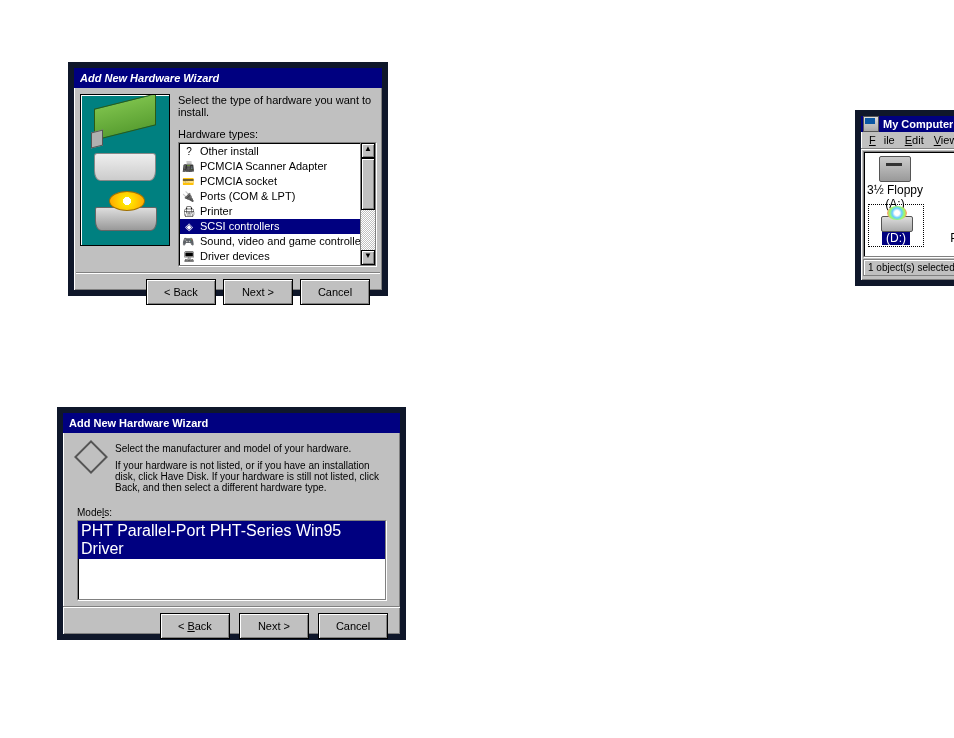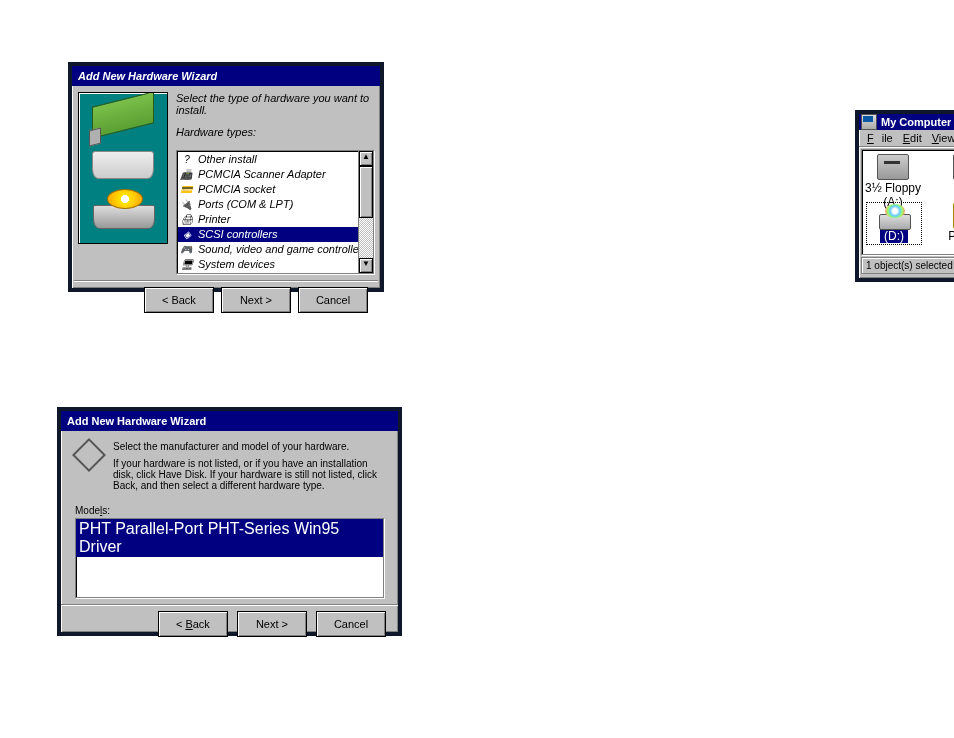--- a/index.html
+++ b/index.html
@@ -10,21 +10,21 @@
     background: #ffffff;
     font-family: "MS Sans Serif", Tahoma, Arial, sans-serif;
     font-size: 11px;
     position: relative;
     color: #000;
   }
   
   .win {
     position: absolute;
     background: #c0c0c0;
-    border: 4px solid #0f172a;
+    border: 6px solid #0f172a;
     box-shadow: inset 1px 1px 0 #fff, inset -1px -1px 0 #808080;
   }
   .titlebar {
     background: #000080;
     color: #fff;
     font-weight: bold;
     font-style: italic;
     padding: 2px 6px;
     display: flex;
     align-items: center;
@@ -50,39 +50,39 @@
     cursor:default;
   }
   
   .inset {
     background:#fff;
     border:1px solid #808080;
     box-shadow: inset 1px 1px 0 #000, 1px 1px 0 #fff;
   }
   
   #win1 { left:68px; top:62px; width:308px; height:222px; }
-  #win1 .body { padding:6px; display:flex; gap:8px;font-style:italic; }
+  #win1 .body { padding:6px; display:flex; gap:8px; }
   #win1 .sidepic {
     width:88px; height:150px;
     background:#008080;
     border:1px solid #000;
     box-shadow: inset 1px 1px 0 #fff;
     position:relative;
     overflow:hidden;
   }
   .sidepic .pic { position:absolute; left:50%; transform:translateX(-50%); }
   .pic.card { top:6px; width:60px; height:30px; background:linear-gradient(#7bbf4a,#5aa032); transform:translateX(-50%) skewY(-14deg); border:1px solid #2c5a14;}
   .pic.card::after{content:""; position:absolute; left:-4px; top:22px; width:10px;height:14px;background:#b0b0b0;border:1px solid #555;}
   .pic.drive { top:58px; width:60px; height:26px; background:linear-gradient(#eee,#ccc); border:1px solid #888; border-radius:3px 3px 6px 6px/3px 3px 10px 10px;}
   .pic.cd { top:100px; width:60px; height:36px;}
   .pic.cd .disc{position:absolute; top:-4px; left:14px; width:34px;height:18px; background:radial-gradient(circle,#fff 20%,#ffe400 22%, #ffb000 80%); border-radius:50%; border:1px solid #a07000;}
   .pic.cd .base{position:absolute; bottom:0; left:0; width:60px;height:22px; background:linear-gradient(#ddd,#999); border:1px solid #666; border-radius:2px 2px 6px 6px/2px 2px 10px 10px;}
   #win1 .right { flex:1; display:flex; flex-direction:column; }
   #win1 .instr { margin-bottom:10px; }
-  #win1 .lbl { margin-bottom:12px; }
+  #win1 .lbl { margin-bottom:2px; }
   #win1 .listbox { flex:1; overflow:hidden; position:relative; }
   #win1 .listbox ul { list-style:none; margin:0; padding:1px; }
   #win1 .listbox li { display:flex; align-items:center; gap:4px; padding:0 2px; height:15px; line-height:15px; white-space:nowrap;}
   #win1 .listbox li.sel { background:#000080; color:#fff; }
   #win1 .listbox .scrollbar{ position:absolute; right:0; top:0; bottom:0; width:14px; background:#c0c0c0; border-left:1px solid #808080;}
   #win1 .listbox .scrollbar .arr{height:13px;background:#c0c0c0;border:1px solid #000;box-shadow:inset 1px 1px 0 #fff,inset -1px -1px 0 #808080; line-height:10px; font-size:8px; text-align:center;}
   #win1 .listbox .scrollbar .track{position:absolute;top:15px;bottom:15px;left:0;right:0;background:repeating-conic-gradient(#fff 0 25%, #c0c0c0 0 50%) 0 0/2px 2px;}
   #win1 .listbox .scrollbar .thumb{position:absolute;left:0;right:0;top:15px;height:50px;background:#c0c0c0;border:1px solid #000;box-shadow:inset 1px 1px 0 #fff,inset -1px -1px 0 #808080;}
   #win1 .listbox .scrollbar .arr.bot{position:absolute;bottom:0;left:0;right:0;}
   #win1 .btnrow { text-align:right; padding:6px 10px 2px; border-top:1px solid #808080; box-shadow: inset 0 1px 0 #fff; margin:0 2px;}
@@ -177,21 +177,21 @@
             <li class="sel">
               <span class="ic">◈</span>
               <span>SCSI controllers</span>
             </li>
             <li>
               <span class="ic">🎮</span>
               <span>Sound, video and game controllers</span>
             </li>
             <li>
               <span class="ic">🖥</span>
-              <span>System devices</span>
+              <span>Driver devices</span>
             </li>
           </ul>
         <div class="scrollbar">
           <div class="arr">▲</div>
           <div class="track"></div>
           <div class="thumb"></div>
           <div class="arr bot">▼</div>
         </div>
       </div>
     </div>

